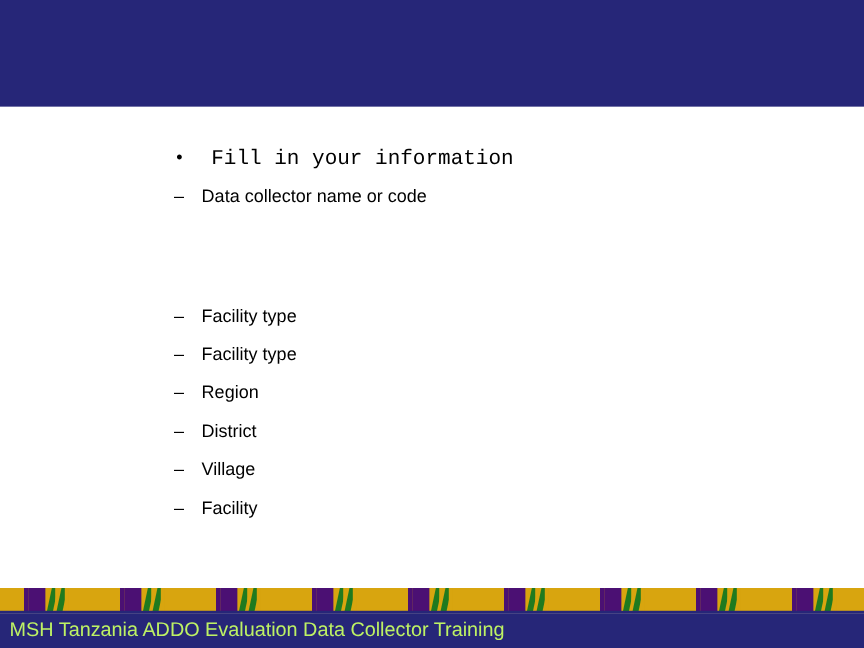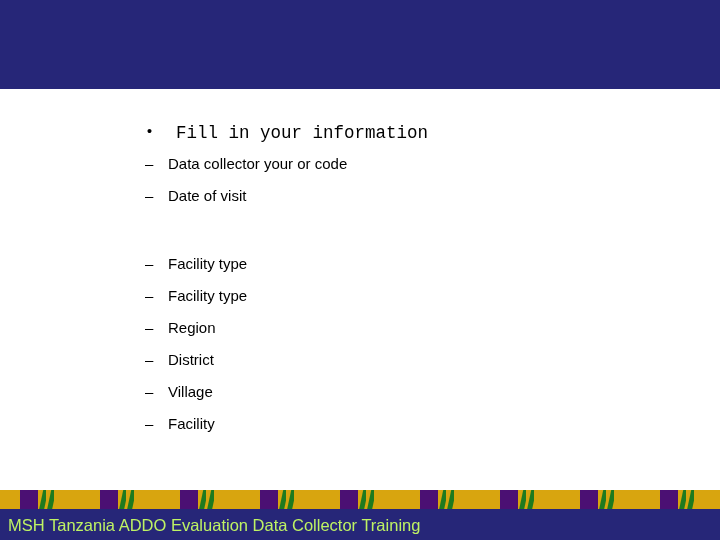--- a/index.html
+++ b/index.html
@@ -155,26 +155,23 @@
     </div>
   </div>
 
   <div class="body-area">
 
     <div class="bullet-l1" style="top:14px;font-family:Liberation Mono, monospace;">
       <span class="marker">•</span><span class="label">Fill in your information</span>
     </div>
 
     <div class="bullet-l2" style="top:48px;">
-      <span class="marker">–</span><span class="label">Data collector your or code</span>
-    </div>
-
-    <div class="bullet-l2" style="top:80px;">
-      <span class="marker">–</span><span class="label">Date of visit</span>
-    </div>
+      <span class="marker">–</span><span class="label">Data collector name or code</span>
+    </div>
+
 
 
     <div class="bullet-l2" style="top:148px;">
       <span class="marker">–</span><span class="label">Facility type</span>
     </div>
 
     <div class="bullet-l2" style="top:180px;">
       <span class="marker">–</span><span class="label">Facility type</span>
     </div>
 

